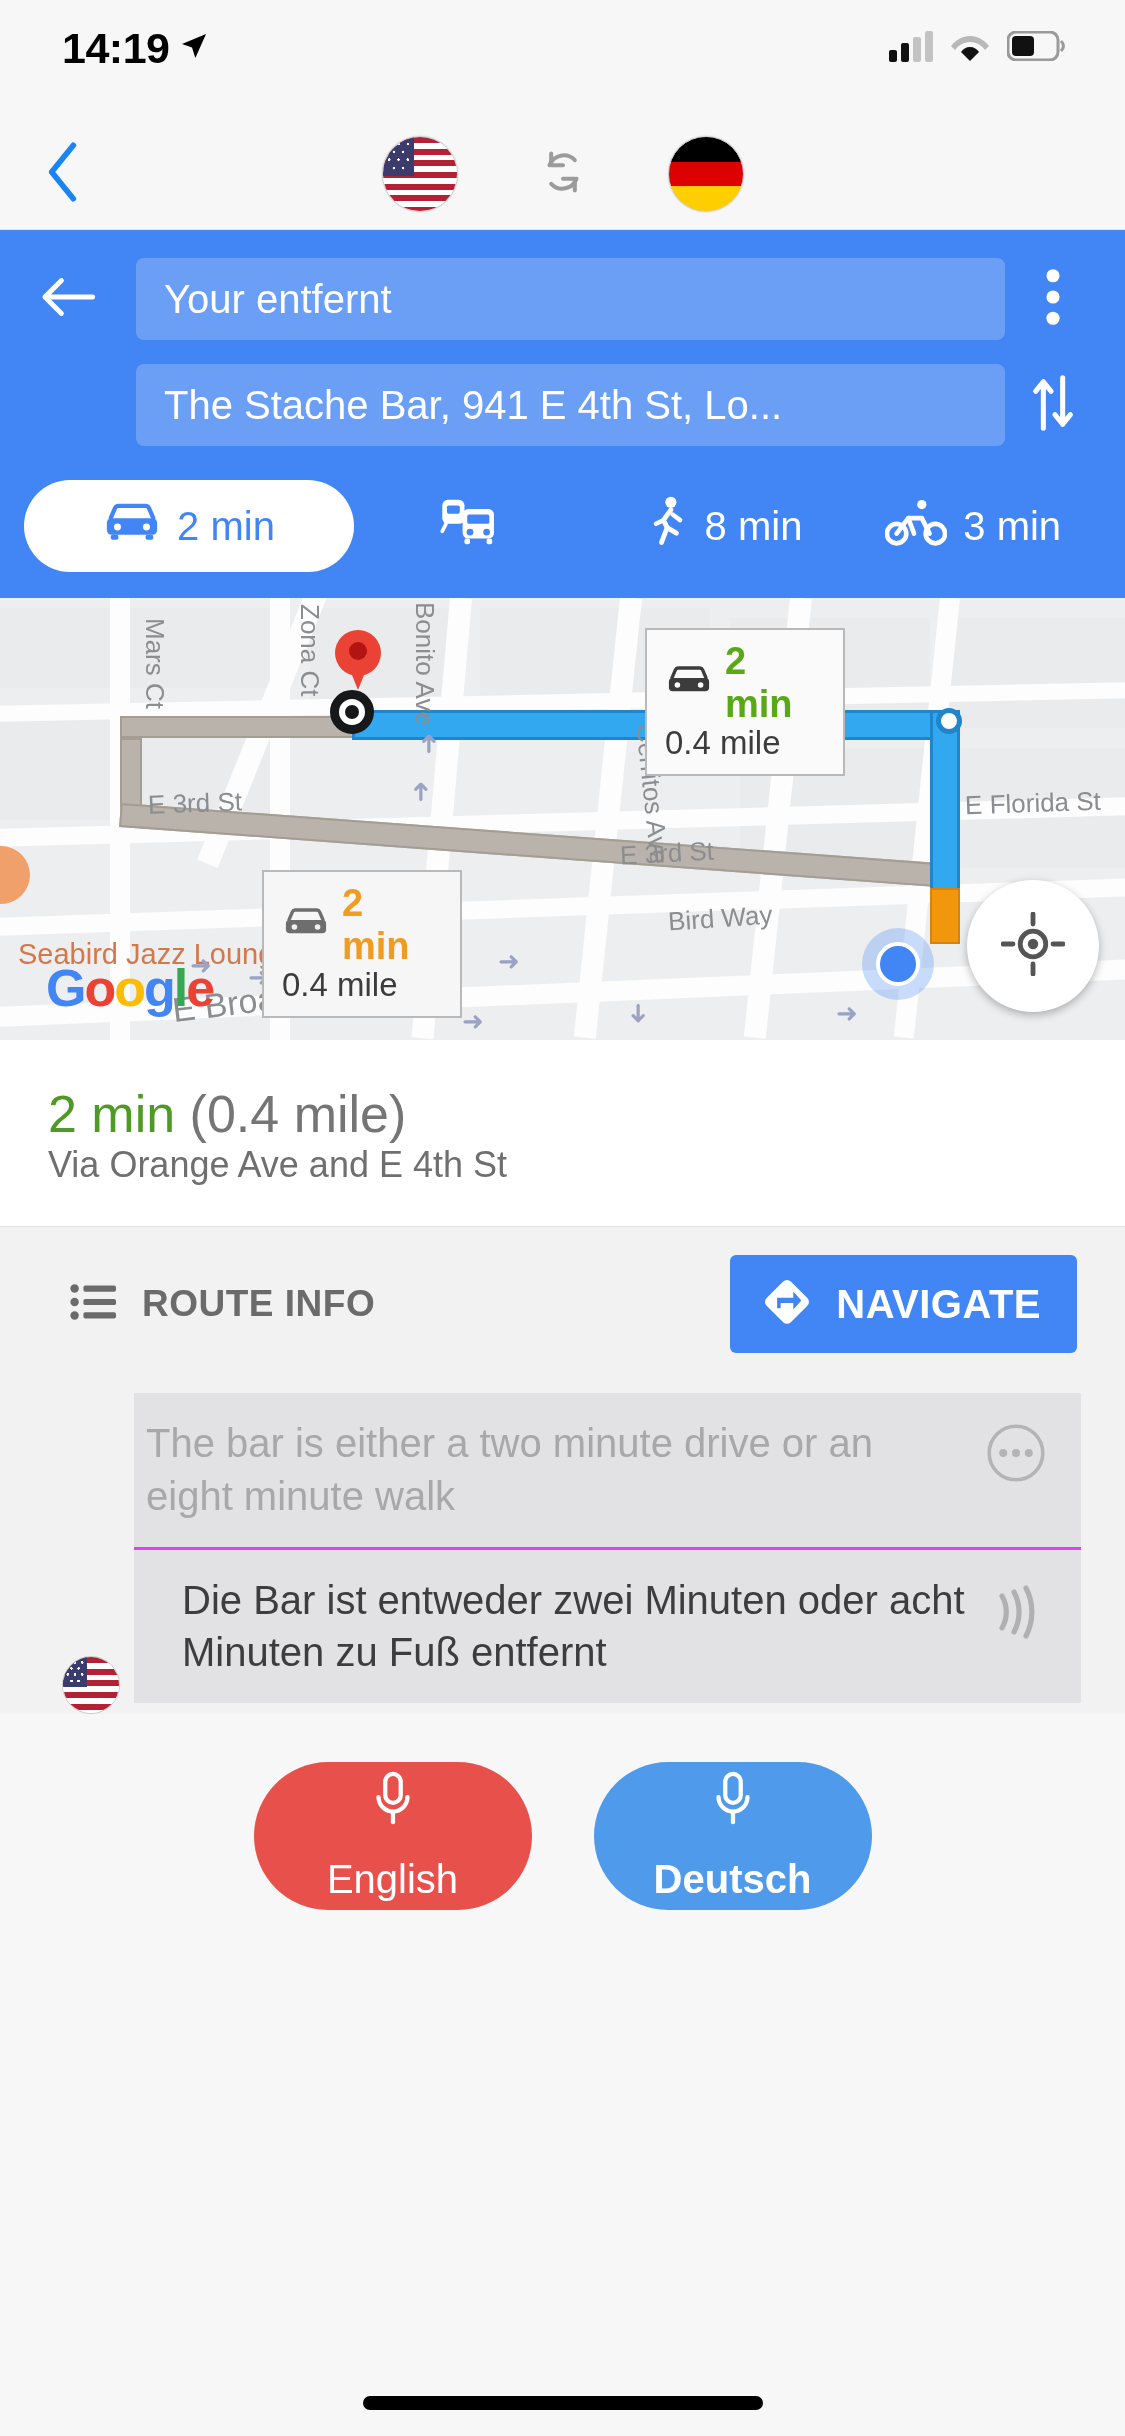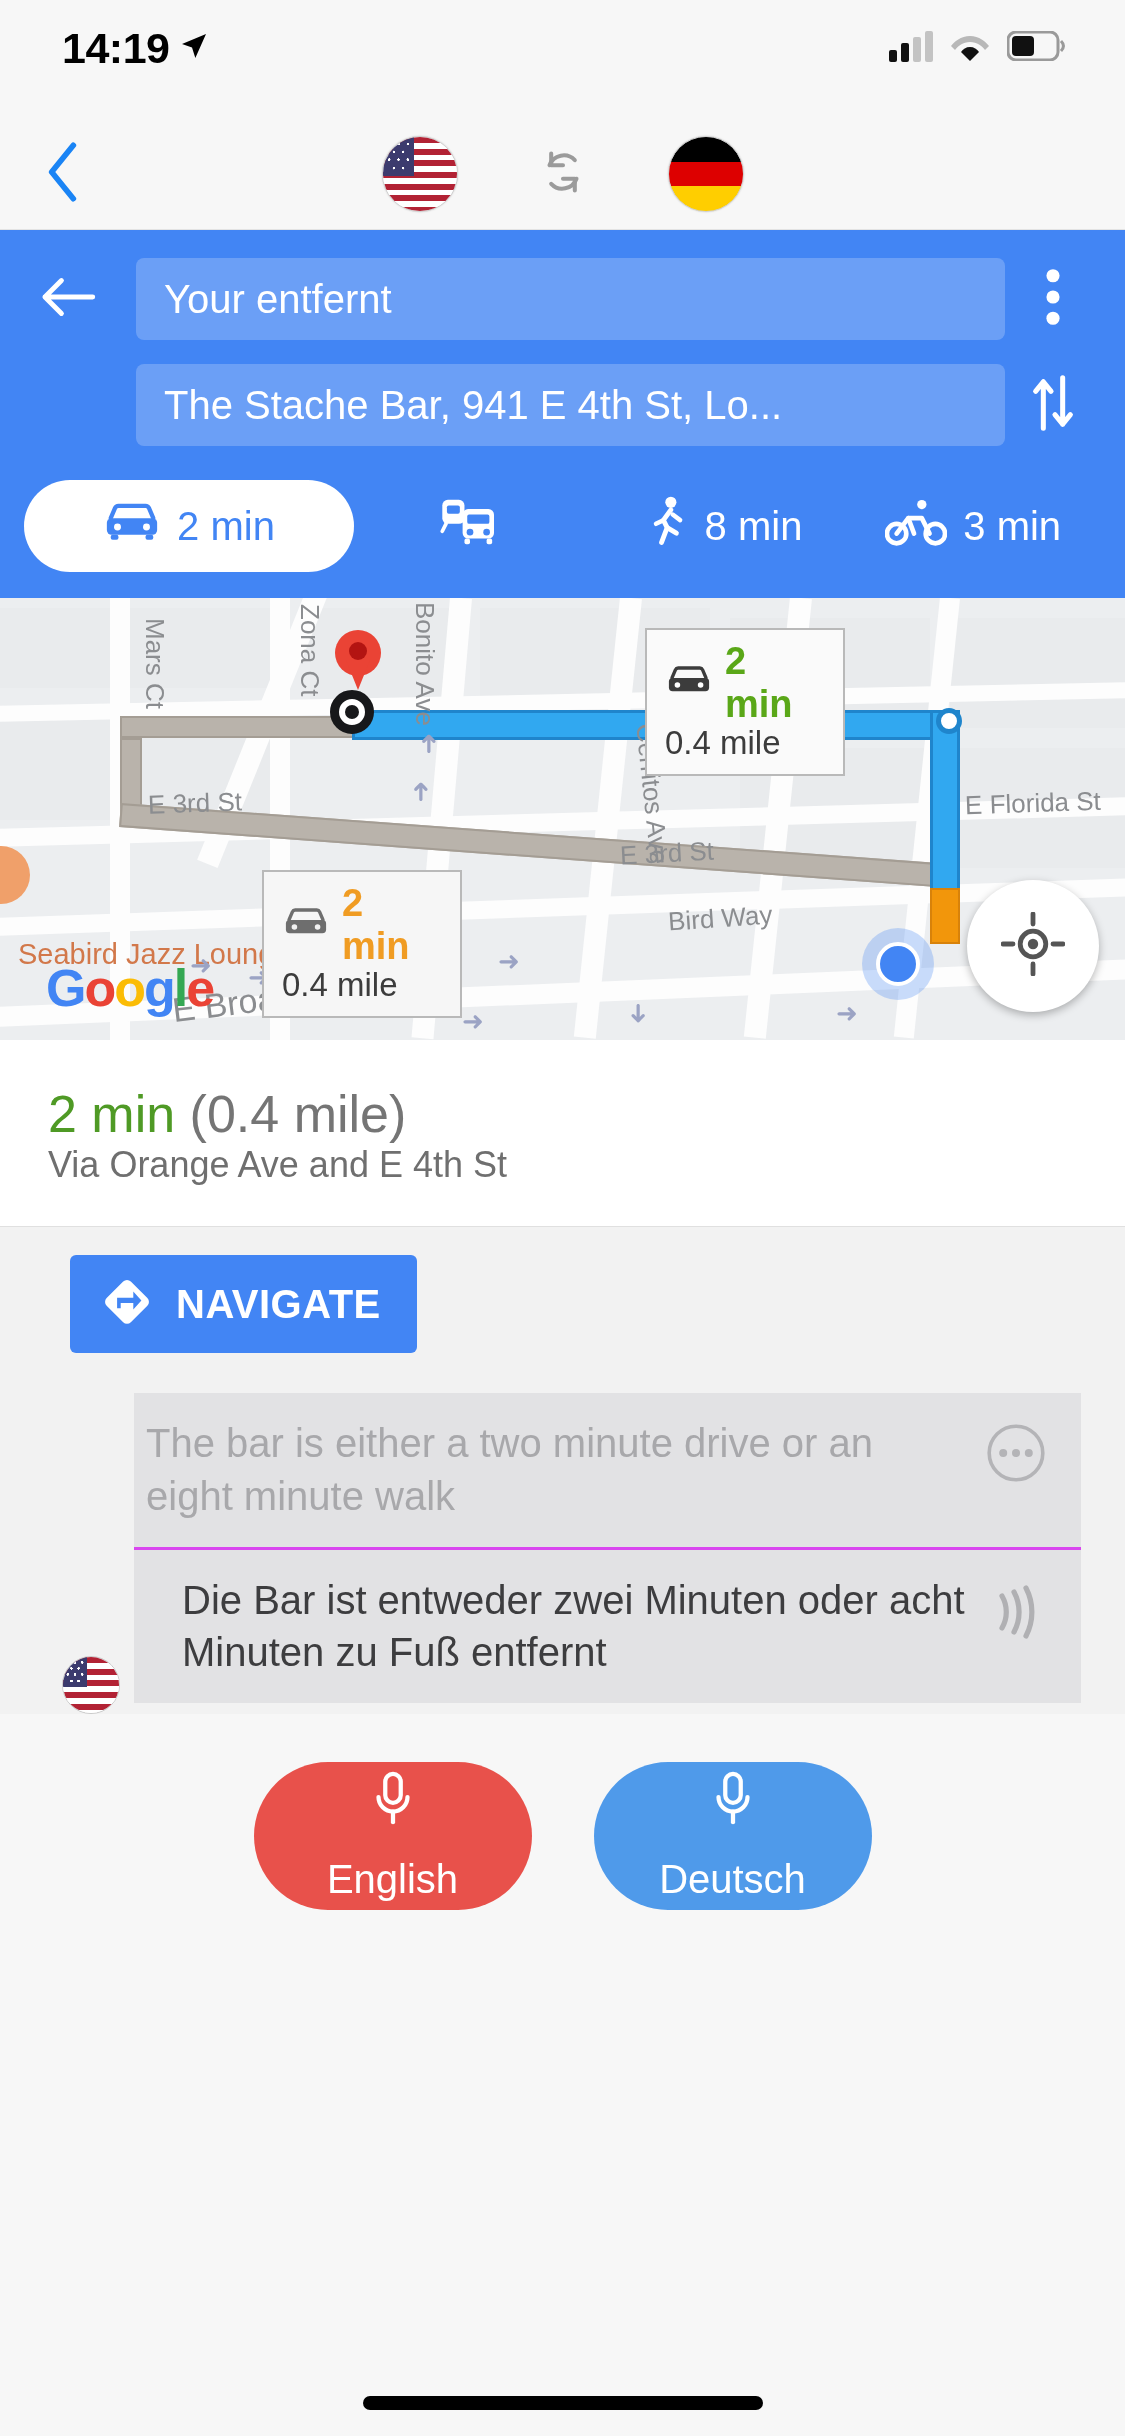--- a/index.html
+++ b/index.html
@@ -213,21 +213,21 @@
   .microw{
     display:flex; justify-content:center; gap:62px;
     padding:48px 0 0 0; background:#f7f7f7;
   }
   .micbtn{
     width:278px; height:148px; border-radius:74px;
     display:flex; align-items:center; justify-content:center; gap:20px;
     color:#fff; font-size:40px;flex-direction:column;
   }
   .micbtn.en{ background:#e8514b; }
-  .micbtn.de{ background:#4f9aea; }
+  .micbtn.de{ background:#4f9aea;font-weight:bold; }
 
   .homebar{
     position:absolute; left:50%; transform:translateX(-50%);
     bottom:26px; width:400px; height:14px; border-radius:7px; background:#000;
   }
 </style>
 </head>
 <body>
 
 <div class="statusbar">
@@ -502,20 +502,33 @@
 
 <div class="summary">
   <div class="sum-top">
     <span class="green">2 min</span>
     <span>(0.4 mile)</span>
   </div>
   <div class="sum-via">Via Orange Ave and E 4th St</div>
 </div>
 
 <div class="inforow">
+  <div class="riwrap">
+    <span>
+      <svg width="46" height="40" viewBox="0 0 24 20">
+        <circle cx="2.4" cy="3" r="2.2" fill="#6b6b6b"></circle>
+          <rect x="7" y="1.4" width="17" height="3.2" rx="1" fill="#6b6b6b"></rect>
+        <circle cx="2.4" cy="10" r="2.2" fill="#6b6b6b"></circle>
+          <rect x="7" y="8.4" width="17" height="3.2" rx="1" fill="#6b6b6b"></rect>
+        <circle cx="2.4" cy="17" r="2.2" fill="#6b6b6b"></circle>
+          <rect x="7" y="15.4" width="17" height="3.2" rx="1" fill="#6b6b6b"></rect>
+      </svg>
+    </span>
+    <span class="ritext">ROUTE INFO</span>
+  </div>
   <div class="navbtn">
     <span>
       <svg width="54" height="54" viewBox="0 0 30 30">
         <rect x="15" y="1.5" width="19" height="19" rx="3" transform="rotate(45 15 1.5)" fill="#fff"></rect>
         <path d="M11.5 15.5h7v3.6l4.5-5-4.5-5v3.6h-9v5.8h2z" fill="#4285f4"></path>
       </svg>
     </span>
     <span class="lbl">NAVIGATE</span>
   </div>
 </div>

